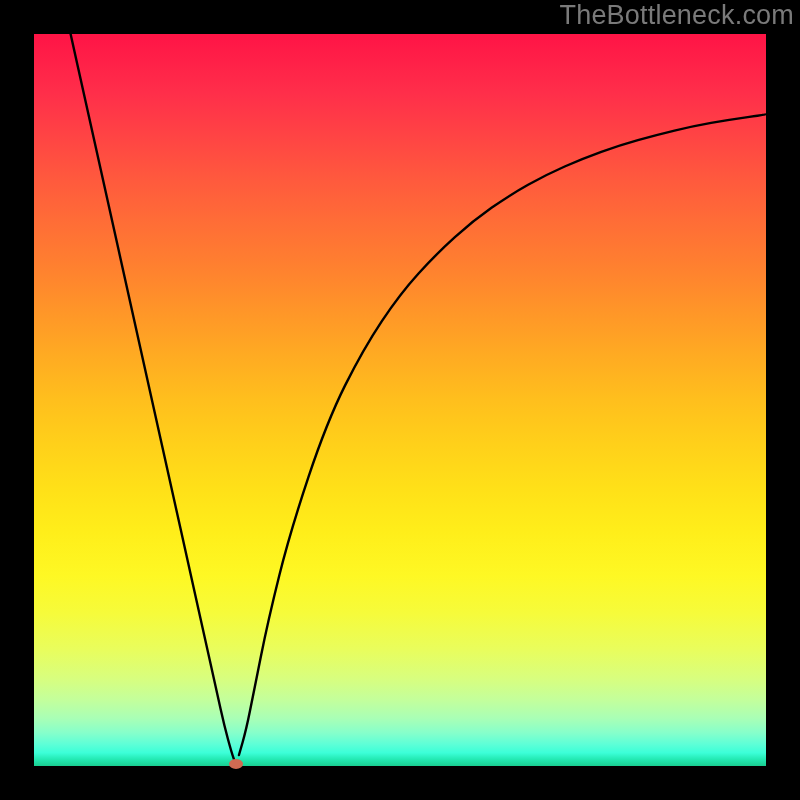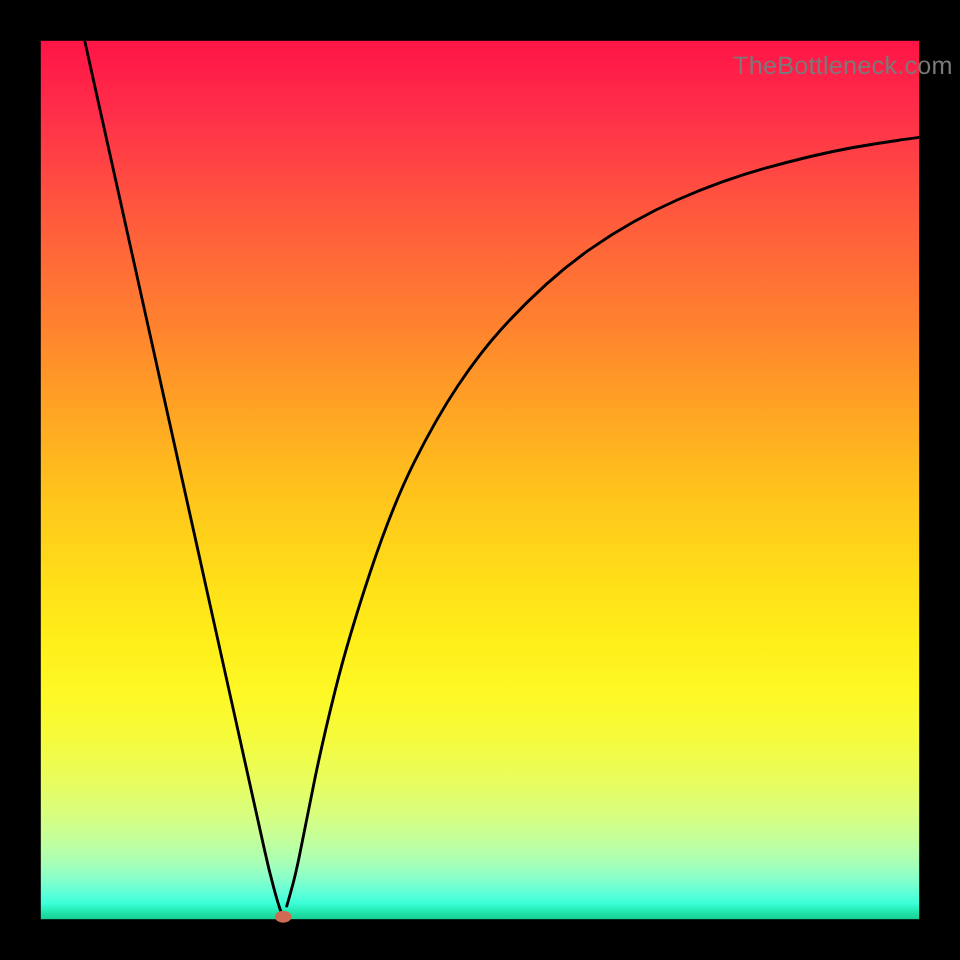--- a/index.html
+++ b/index.html
@@ -48,25 +48,24 @@
       #3cffd8 98.2%,
       #23e9b2 99.1%,
       #19ce91 100%
     );
   }
   .watermark {
     position: absolute;
     top: 0;
     right: 6px;
     color: #7a7a7a;
-    font-size: 21px;
+    font-size: 27px;
     letter-spacing: 0.2px;
     font-weight: 500;
     user-select: none;
-    margin-top: 44px;
   }
   svg.curve {
     position: absolute;
     top: 0;
     left: 0;
     width: 732px;
     height: 732px;
   }
   .dot {
     position: absolute;

